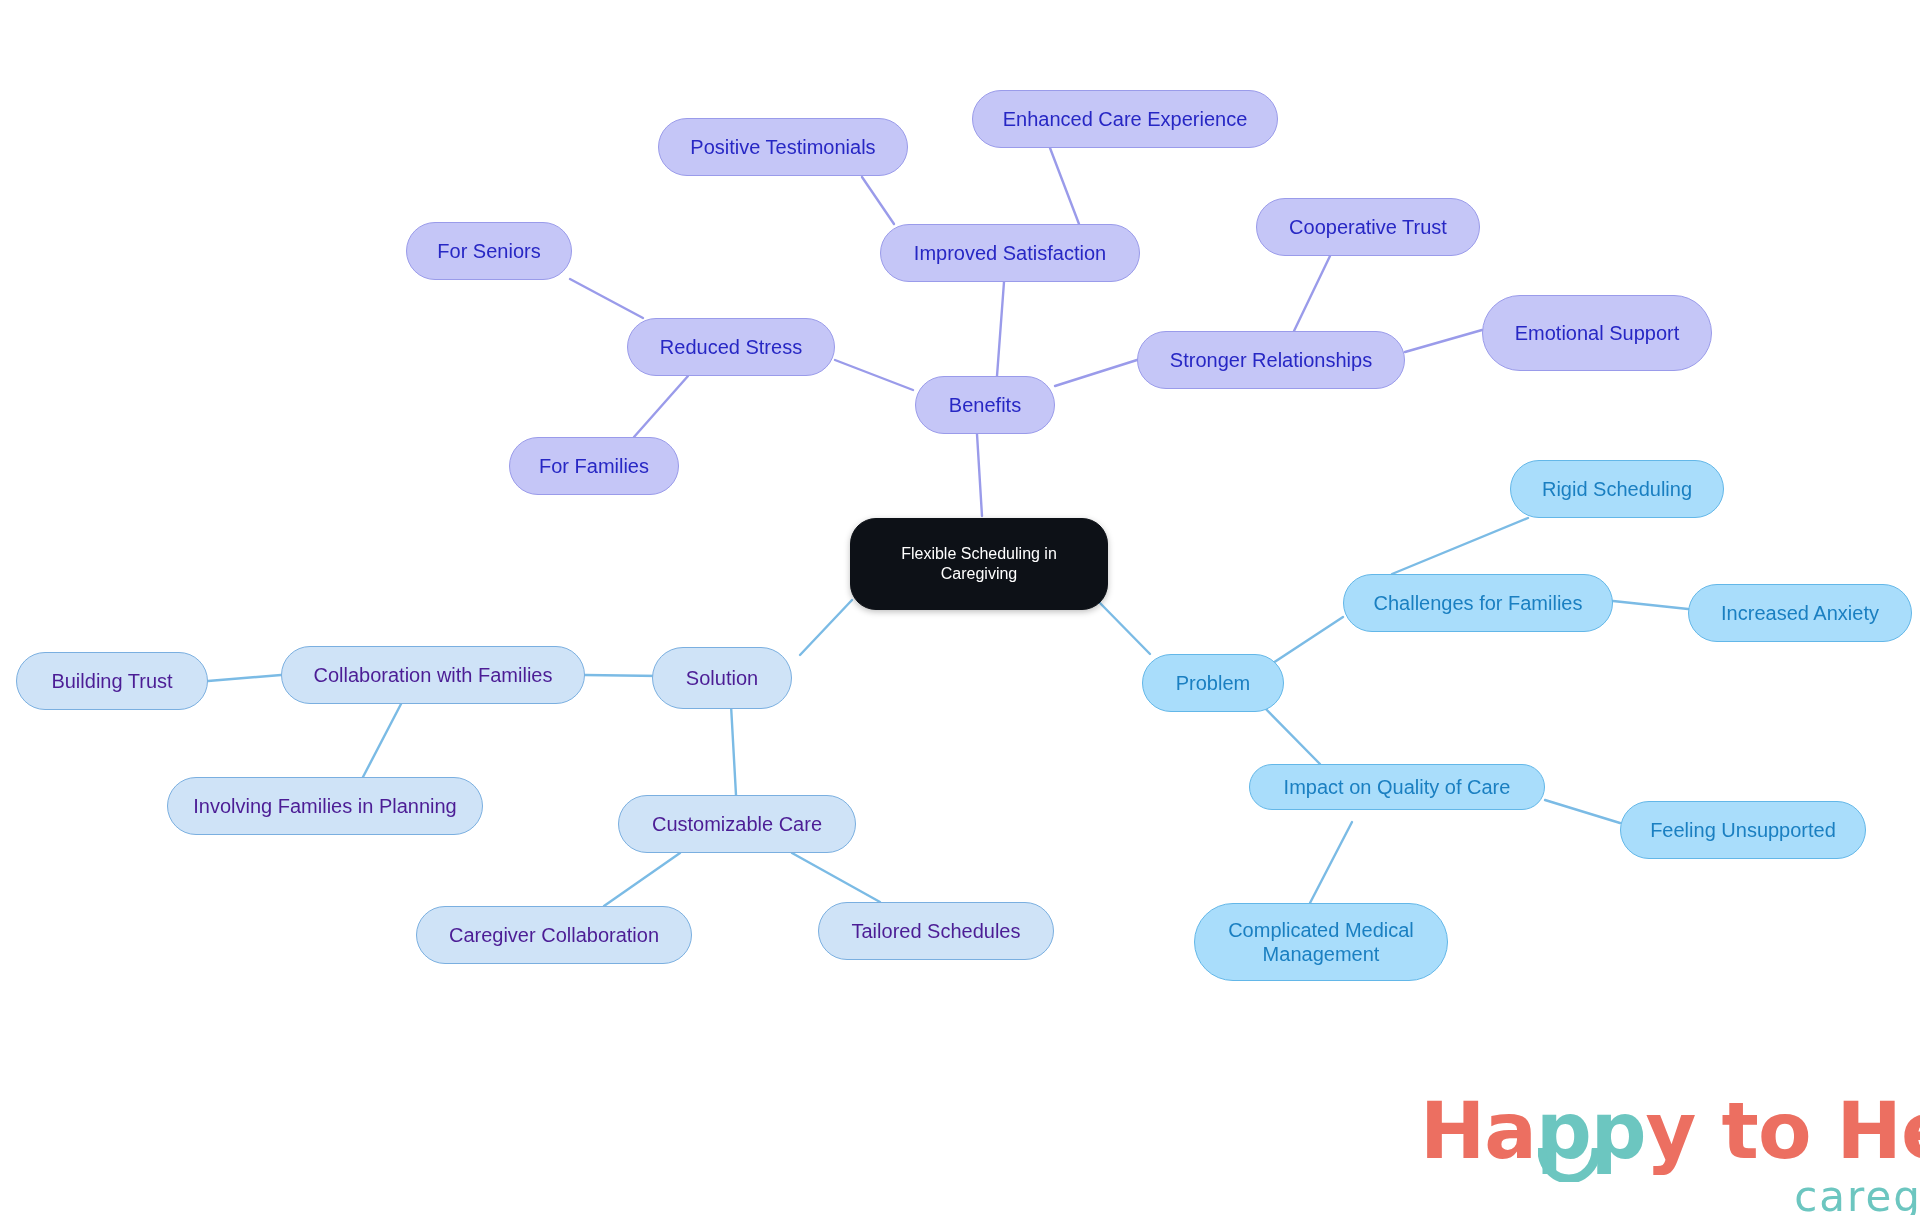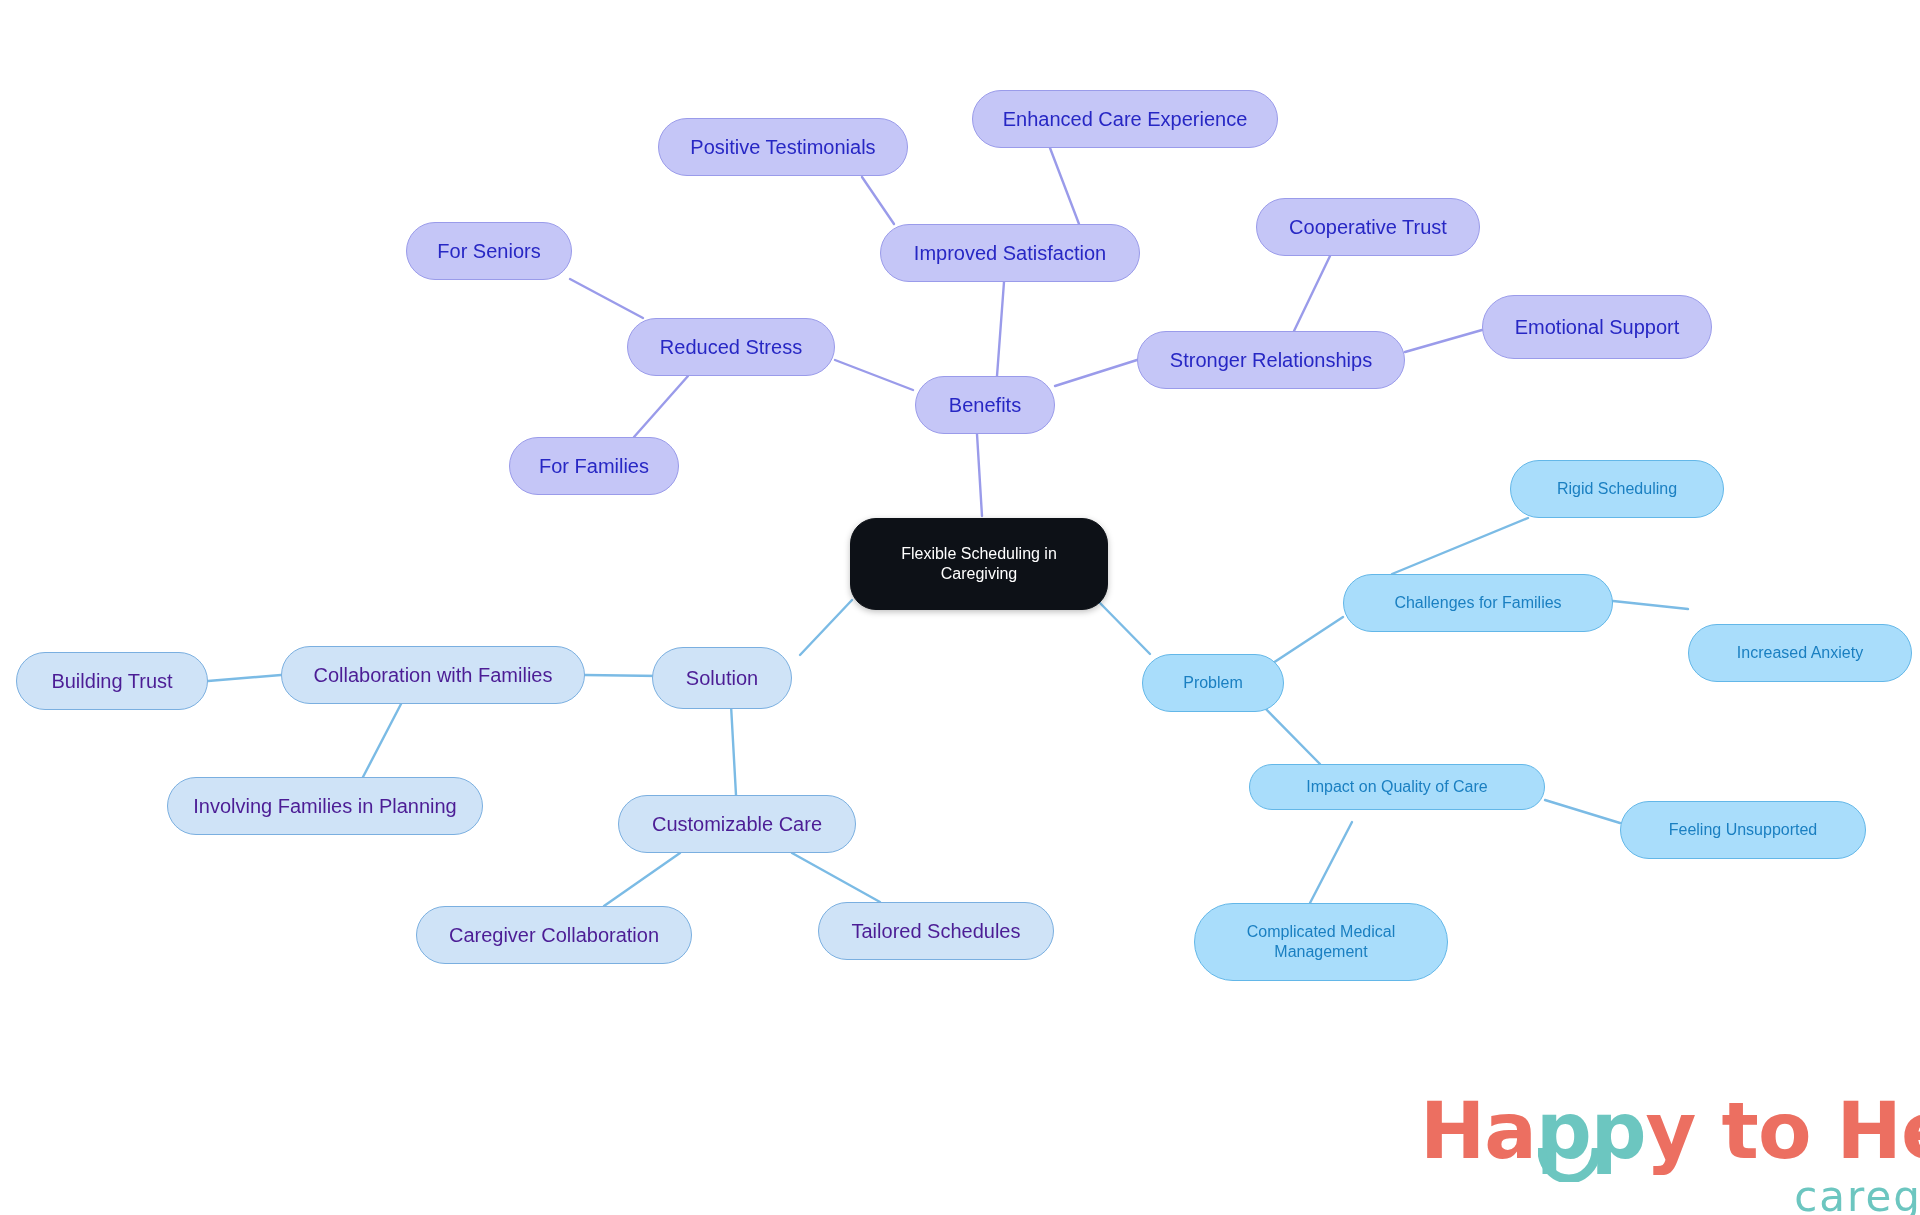--- a/index.html
+++ b/index.html
@@ -52,21 +52,21 @@
   .node.purple {
     background: #c5c6f7;
     border-color: #9a9bea;
     color: #2727c4;
     font-size: 20px;
   }
   .node.blue-deep {
     background: #a9ddfb;
     border-color: #63b7e8;
     color: #1a7fc1;
-    font-size: 16px;
+    font-size: 20px;
   }
   .node.blue-pale {
     background: #cfe3f7;
     border-color: #7aafe0;
     color: #4c1d95;
     font-size: 20px;
   }
   
   #logo {
     position: absolute;
@@ -137,25 +137,25 @@
 Caregiving</div>
       <div class="node purple" style="left: 915px; top: 376px; width: 140px; height: 58px;">Benefits</div>
       <div class="node purple" style="left: 627px; top: 318px; width: 208px; height: 58px;">Reduced Stress</div>
       <div class="node purple" style="left: 406px; top: 222px; width: 166px; height: 58px;">For Seniors</div>
       <div class="node purple" style="left: 509px; top: 437px; width: 170px; height: 58px;">For Families</div>
       <div class="node purple" style="left: 880px; top: 224px; width: 260px; height: 58px;">Improved Satisfaction</div>
       <div class="node purple" style="left: 658px; top: 118px; width: 250px; height: 58px;">Positive Testimonials</div>
       <div class="node purple" style="left: 972px; top: 90px; width: 306px; height: 58px;">Enhanced Care Experience</div>
       <div class="node purple" style="left: 1137px; top: 331px; width: 268px; height: 58px;">Stronger Relationships</div>
       <div class="node purple" style="left: 1256px; top: 198px; width: 224px; height: 58px;">Cooperative Trust</div>
-      <div class="node purple" style="left: 1482px; top: 295px; width: 230px; height: 64px;">Emotional Support</div>
+      <div class="node purple" style="left: 1482px; top: 295px; width: 230px; height: 76px;">Emotional Support</div>
       <div class="node blue-deep" style="left: 1142px; top: 654px; width: 142px; height: 58px;">Problem</div>
       <div class="node blue-deep" style="left: 1343px; top: 574px; width: 270px; height: 58px;">Challenges for Families</div>
       <div class="node blue-deep" style="left: 1510px; top: 460px; width: 214px; height: 58px;">Rigid Scheduling</div>
-      <div class="node blue-deep" style="left: 1688px; top: 584px; width: 224px; height: 58px; margin-top: 40px;">Increased Anxiety</div>
+      <div class="node blue-deep" style="left: 1688px; top: 584px; width: 224px; height: 58px;">Increased Anxiety</div>
       <div class="node blue-deep" style="left: 1249px; top: 764px; width: 296px; height: 46px;">Impact on Quality of Care</div>
       <div class="node blue-deep" style="left: 1620px; top: 801px; width: 246px; height: 58px;">Feeling Unsupported</div>
       <div class="node blue-deep" style="left: 1194px; top: 903px; width: 254px; height: 78px;">Complicated Medical
 Management</div>
       <div class="node blue-pale" style="left: 652px; top: 647px; width: 140px; height: 62px;">Solution</div>
       <div class="node blue-pale" style="left: 281px; top: 646px; width: 304px; height: 58px;">Collaboration with Families</div>
       <div class="node blue-pale" style="left: 16px; top: 652px; width: 192px; height: 58px;">Building Trust</div>
       <div class="node blue-pale" style="left: 167px; top: 777px; width: 316px; height: 58px;">Involving Families in Planning</div>
       <div class="node blue-pale" style="left: 618px; top: 795px; width: 238px; height: 58px;">Customizable Care</div>
       <div class="node blue-pale" style="left: 416px; top: 906px; width: 276px; height: 58px;">Caregiver Collaboration</div>

